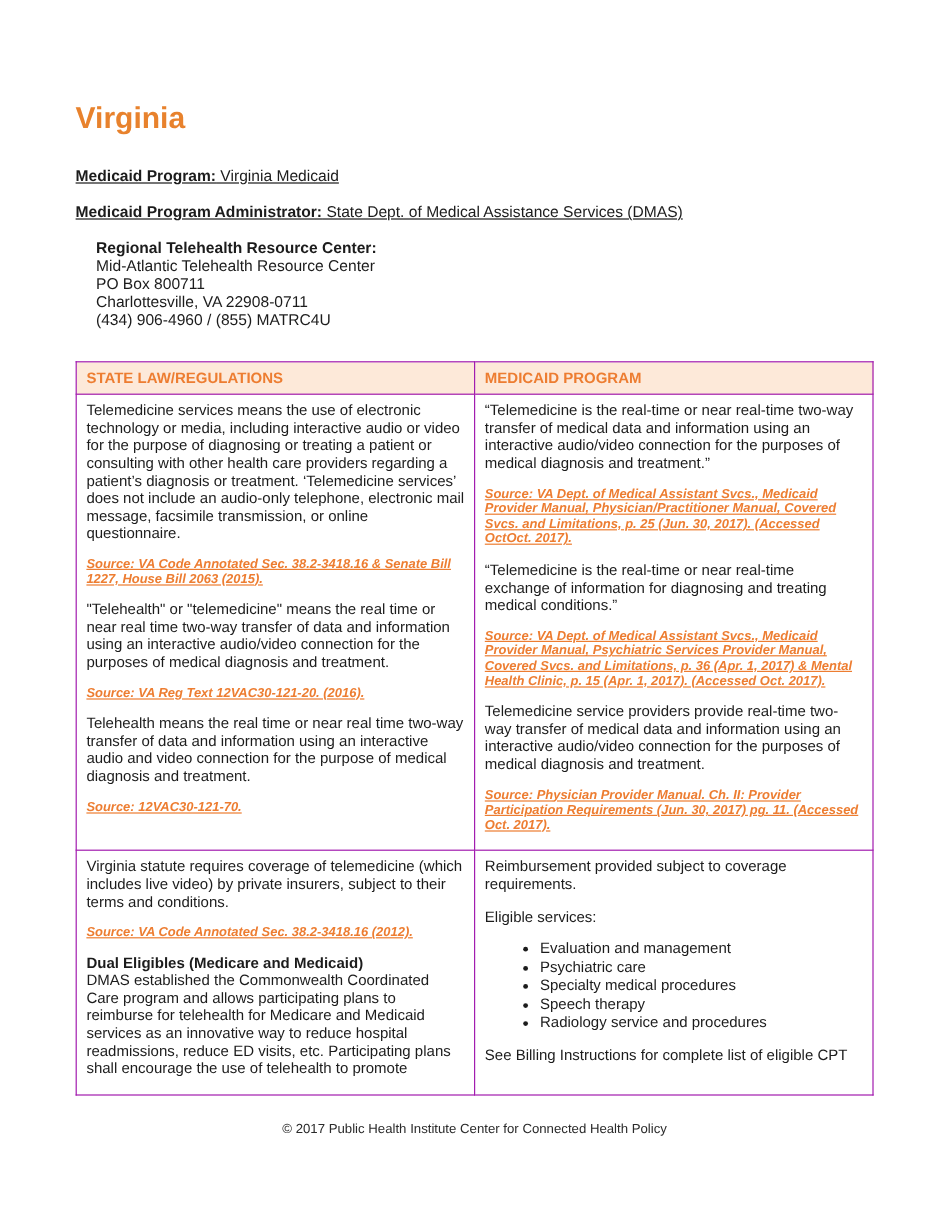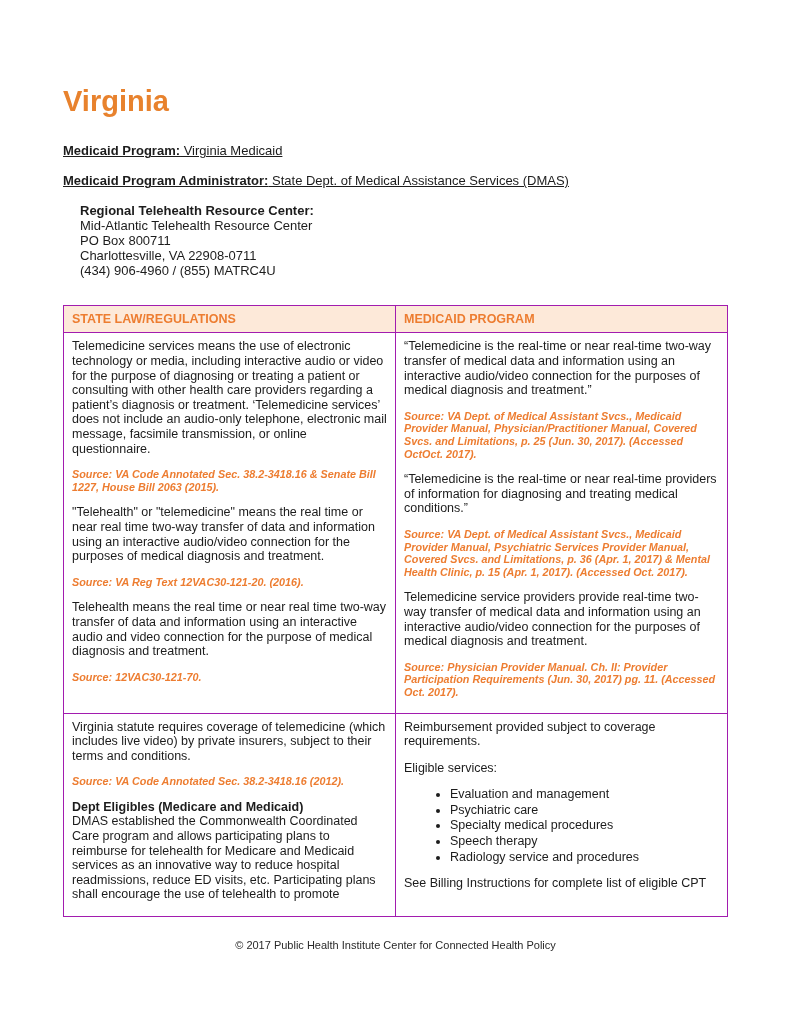--- a/index.html
+++ b/index.html
@@ -8,21 +8,21 @@
     width: 791px; height: 1024px;
     background: #ffffff;
     font-family: "Liberation Sans", sans-serif;
     color: #1c1c1c;
     overflow: hidden;
   }
   .page { padding: 86px 63px 0 63px; }
 
   .doc-title {
     color: #E8822D;
-    font-size: 29px;
+    font-size: 25px;
     font-weight: bold;
     margin: 0 0 27px 0;
     line-height: 1.05;
   }
 
   .meta { font-size: 13px; line-height: 15px; }
   .meta-line { margin: 0 0 15px 0; text-decoration: underline; }
   .meta-label { font-weight: bold; }
   .address-block p { margin: 0; padding-left: 17px; }
   .site-link { color: #E8822D; text-decoration: underline; cursor: pointer; }
@@ -64,20 +64,21 @@
 
   .body-text { margin: 0 0 12px 0; }
   .cell-heading { margin: 0; font-weight: bold; }
   .source-text {
     color: #ED7D31;
     font-weight: bold;
     font-style: italic;
     font-size: 10.8px;
     line-height: 12.6px;
     margin: 0 0 12px 0;
+    text-decoration: underline;
   }
   ul.bullet-list { margin: 0 0 12px 0; padding: 0 0 0 46px; }
   ul.bullet-list li { margin: 0 0 1px 0; }
 
   .footer-note {
     text-align: center;
     font-size: 11px;
     color: #2a2a2a;
     margin-top: 22px;
   }
@@ -116,31 +117,31 @@
             <p class="body-text">Telemedicine services means the use of electronic technology or media, including interactive audio or video for the purpose of diagnosing or treating a patient or consulting with other health care providers regarding a patient’s diagnosis or treatment. ‘Telemedicine services’ does not include an audio-only telephone, electronic mail message, facsimile transmission, or online questionnaire.</p>
             <p class="source-text">Source: VA Code Annotated Sec. 38.2-3418.16 &amp; Senate Bill 1227, House Bill 2063 (2015).</p>
             <p class="body-text">"Telehealth" or "telemedicine" means the real time or near real time two-way transfer of data and information using an interactive audio/video connection for the purposes of medical diagnosis and treatment.</p>
             <p class="source-text">Source: VA Reg Text 12VAC30-121-20. (2016).</p>
             <p class="body-text">Telehealth means the real time or near real time two-way transfer of data and information using an interactive audio and video connection for the purpose of medical diagnosis and treatment.</p>
             <p class="source-text">Source: 12VAC30-121-70.</p>
           </td>
           <td class="content-cell">
             <p class="body-text">“Telemedicine is the real-time or near real-time two-way transfer of medical data and information using an interactive audio/video connection for the purposes of medical diagnosis and treatment.”</p>
             <p class="source-text">Source: VA Dept. of Medical Assistant Svcs., Medicaid Provider Manual, Physician/Practitioner Manual, Covered Svcs. and Limitations, p. 25 (Jun. 30, 2017). (Accessed OctOct. 2017).</p>
-            <p class="body-text">“Telemedicine is the real-time or near real-time providers of information for diagnosing and treating medical conditions.”</p>
+            <p class="body-text">“Telemedicine is the real-time or near real-time exchange of information for diagnosing and treating medical conditions.”</p>
             <p class="source-text">Source: VA Dept. of Medical Assistant Svcs., Medicaid Provider Manual, Psychiatric Services Provider Manual, Covered Svcs. and Limitations, p. 36 (Apr. 1, 2017) &amp; Mental Health Clinic, p. 15 (Apr. 1, 2017). (Accessed Oct. 2017).</p>
             <p class="body-text">Telemedicine service providers provide real-time two-way transfer of medical data and information using an interactive audio/video connection for the purposes of medical diagnosis and treatment.</p>
             <p class="source-text">Source: Physician Provider Manual. Ch. II: Provider Participation Requirements (Jun. 30, 2017) pg. 11. (Accessed Oct. 2017).</p>
           </td>
         </tr>
         <tr class="content-row sec-1">
           <td class="content-cell">
             <p class="body-text">Virginia statute requires coverage of telemedicine (which includes live video) by private insurers, subject to their terms and conditions.</p>
             <p class="source-text">Source: VA Code Annotated Sec. 38.2-3418.16 (2012).</p>
-            <p class="cell-heading">Dept Eligibles (Medicare and Medicaid)</p>
+            <p class="cell-heading">Dual Eligibles (Medicare and Medicaid)</p>
             <p class="body-text">DMAS established the Commonwealth Coordinated Care program and allows participating plans to reimburse for telehealth for Medicare and Medicaid services as an innovative way to reduce hospital readmissions, reduce ED visits, etc.  Participating plans shall encourage the use of telehealth to promote</p>
           </td>
           <td class="content-cell">
             <p class="body-text">Reimbursement provided subject to coverage requirements.</p>
             <p class="body-text">Eligible services:</p>
             <ul class="bullet-list">
               <li class="bullet-item">Evaluation and management</li>
               <li class="bullet-item">Psychiatric care</li>
               <li class="bullet-item">Specialty medical procedures</li>
               <li class="bullet-item">Speech therapy</li>

